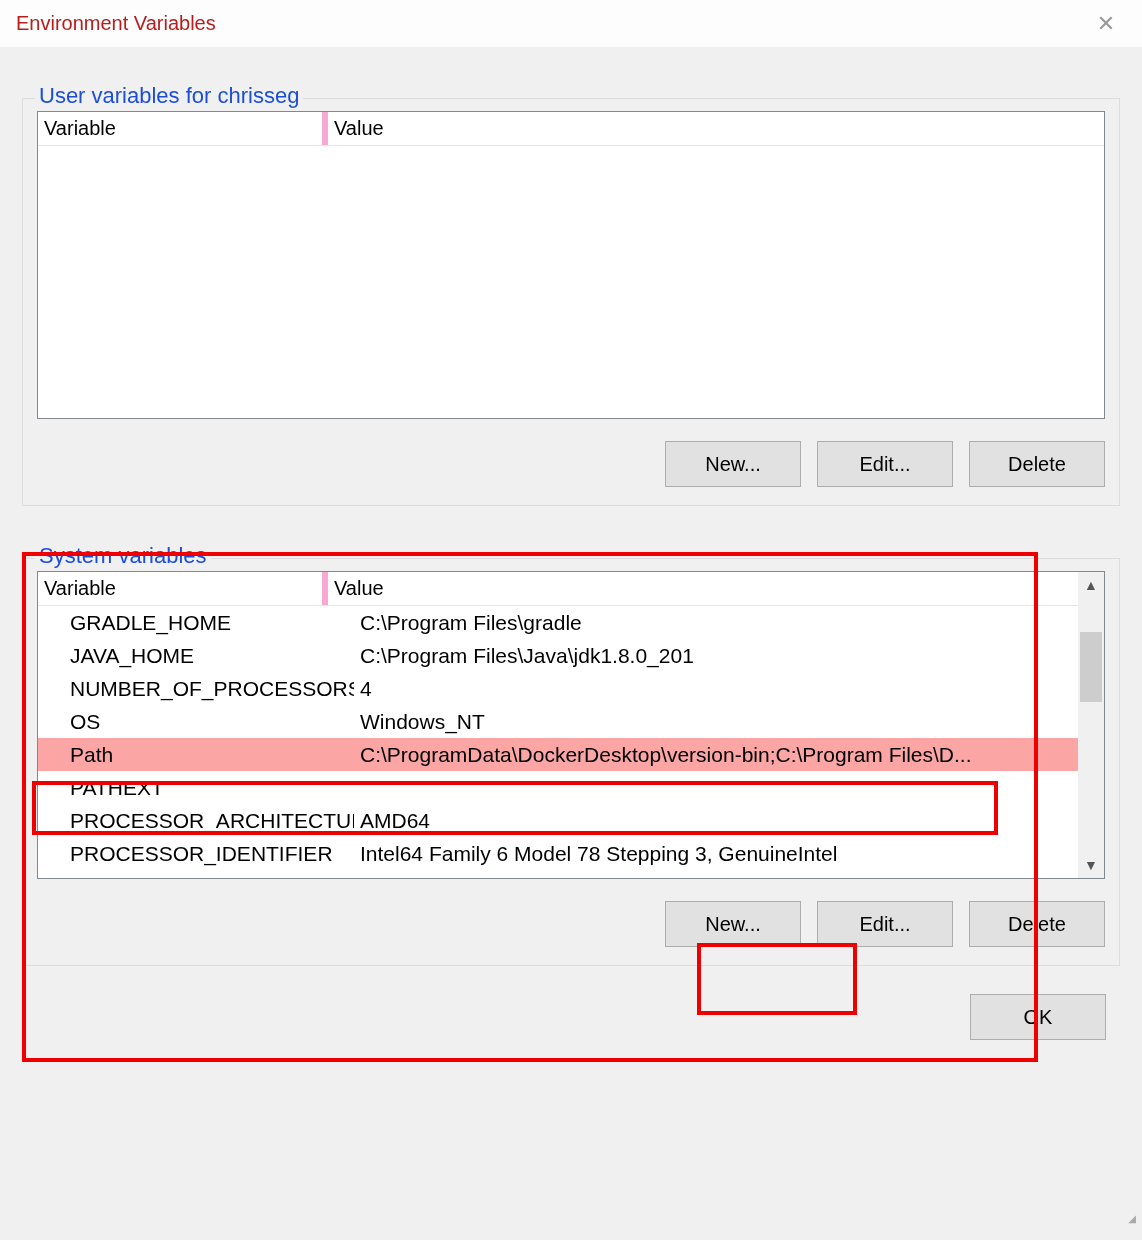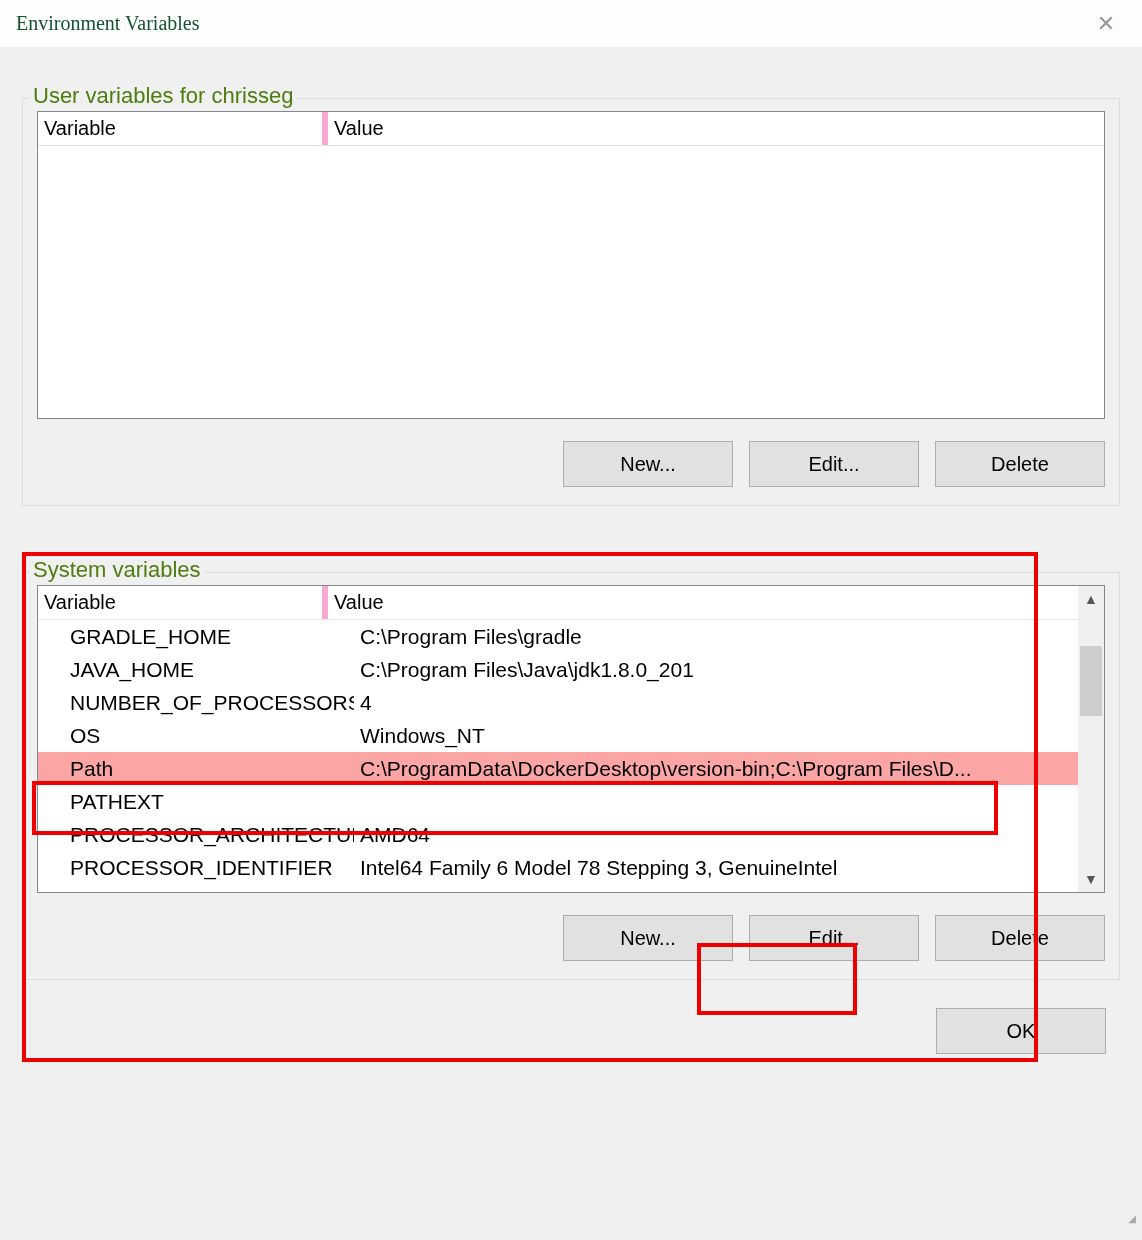--- a/index.html
+++ b/index.html
@@ -15,23 +15,22 @@
     .titlebar {
       height: 48px;
       background: #fdfdfd;
       display: flex;
       align-items: center;
       padding: 0 16px;
       justify-content: space-between;
       border-bottom: 1px solid #f0f0f0;
     }
     .titlebar-text {
-      color: #14532d;
-      font-size: 20px;
-      font-family: Liberation Serif, serif;
+      color: #b91c1c;
+      font-size: 20px;
     }
     .close-x {
       color: #999;
       font-size: 22px;
       width: 40px;
       text-align: center;
       cursor: pointer;
     }
     .content {
       padding: 20px 22px 10px 22px;
@@ -40,25 +39,25 @@
     .fieldset {
       border: 1px solid #ddd;
       background: #f0f0f0;
       padding: 12px 14px 18px 14px;
       position: relative;
       margin-top: 30px;
     }
     .fieldset-legend {
       position: absolute;
       top: -16px;
-      left: 6px;
+      left: 12px;
       background: #f0f0f0;
       padding: 0 4px;
       font-size: 22px;
-      color: #4d7c0f;
+      color: #1d4ed8;
     }
     .listbox {
       background: #fff;
       border: 1px solid #828790;
     }
     .user-listbox {
       height: 308px;
     }
     .sys-listbox {
       height: 308px;
@@ -133,21 +132,21 @@
       height: 70px;
       background: #cdcdcd;
     }
     .button-row {
       display: flex;
       justify-content: flex-end;
       gap: 16px;
       margin-top: 22px;
     }
     .btn {
-      width: 170px;
+      width: 136px;
       height: 46px;
       background: #e1e1e1;
       border: 1px solid #adadad;
       font-size: 20px;
       cursor: pointer;
       display: flex;
       align-items: center;
       justify-content: center;
     }
     .bottom-row {
@@ -223,21 +222,21 @@
         <div class="col-val">Value</div>
       </div>
     </div>
     <div class="button-row">
       <div class="btn">New...</div>
       <div class="btn">Edit...</div>
       <div class="btn">Delete</div>
     </div>
   </div>
 
-  <div class="fieldset" style="margin-top:66px;">
+  <div class="fieldset" style="margin-top:52px;">
     <div class="fieldset-legend">System variables</div>
     <div class="listbox sys-listbox">
       <div class="sys-list-wrap">
         <div class="list-header">
           <div class="col-var">Variable</div>
           <div class="col-val">Value</div>
         </div>
         <div class="sys-rows-cut" id="sysrows">
             <div class="row">
               <div class="rvar">GRADLE_HOME</div>

